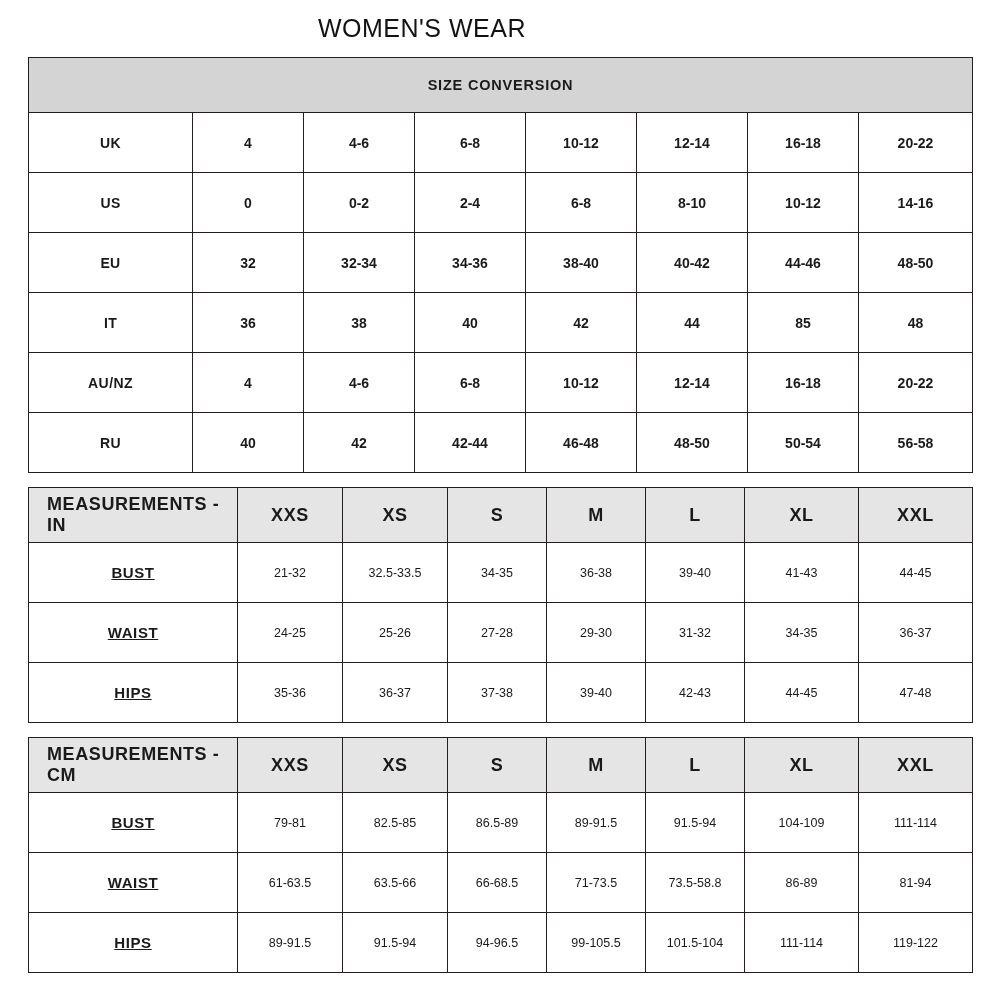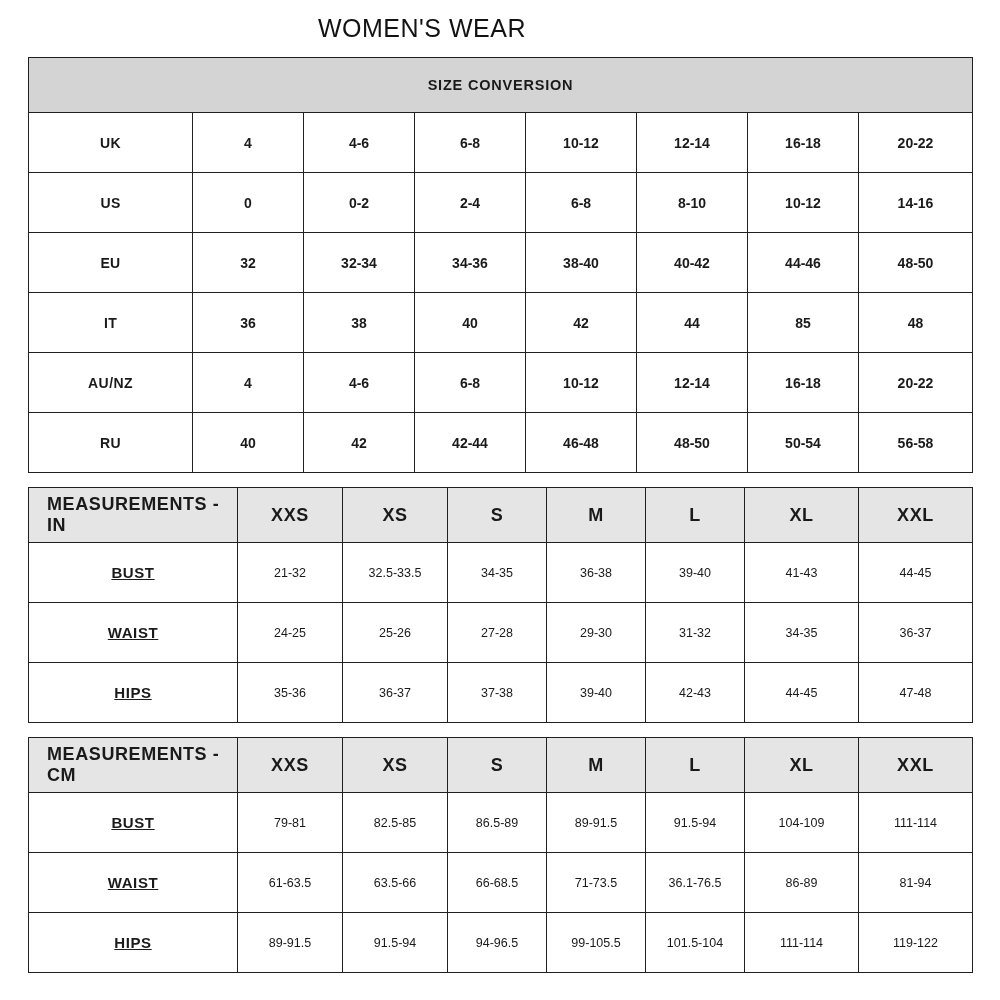--- a/index.html
+++ b/index.html
@@ -271,21 +271,21 @@
         <td class="val">91.5-94</td>
         <td class="val">104-109</td>
         <td class="val">111-114</td>
       </tr>
       <tr>
         <td class="rowlabel">WAIST</td>
         <td class="val">61-63.5</td>
         <td class="val">63.5-66</td>
         <td class="val">66-68.5</td>
         <td class="val">71-73.5</td>
-        <td class="val">36.1-76.5</td>
+        <td class="val">73.5-58.8</td>
         <td class="val">86-89</td>
         <td class="val">81-94</td>
       </tr>
       <tr>
         <td class="rowlabel">HIPS</td>
         <td class="val">89-91.5</td>
         <td class="val">91.5-94</td>
         <td class="val">94-96.5</td>
         <td class="val">99-105.5</td>
         <td class="val">101.5-104</td>

